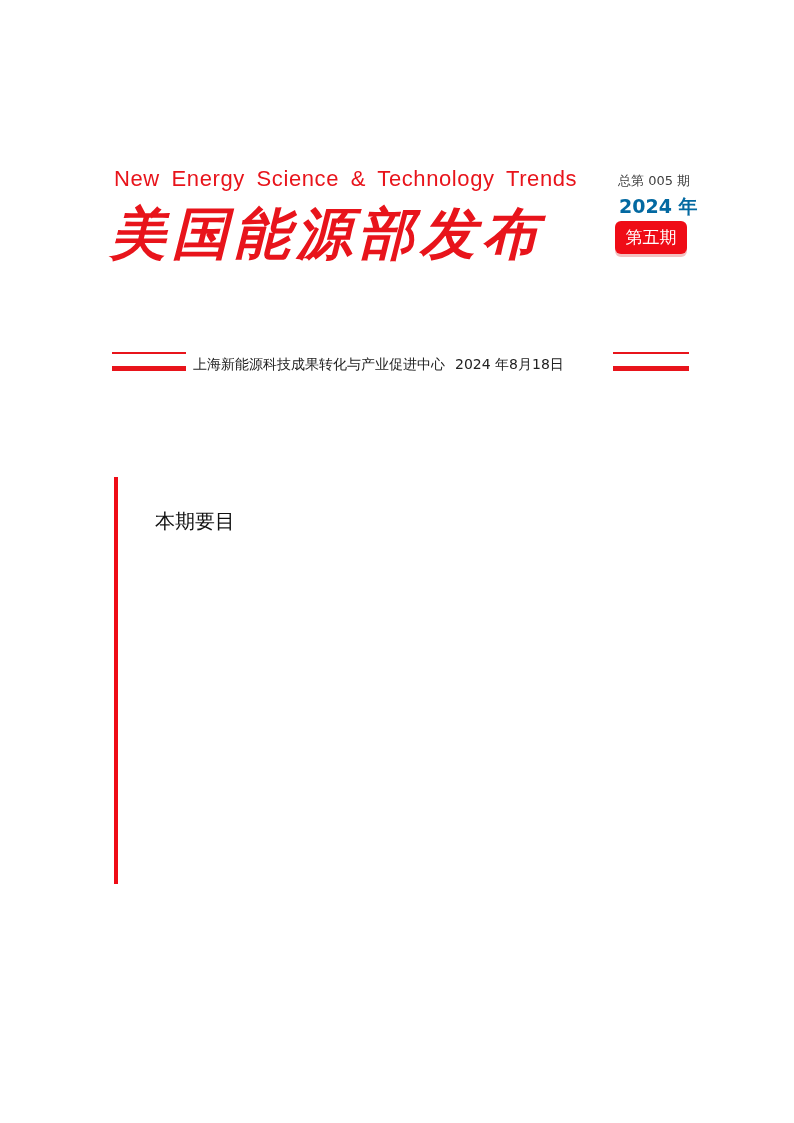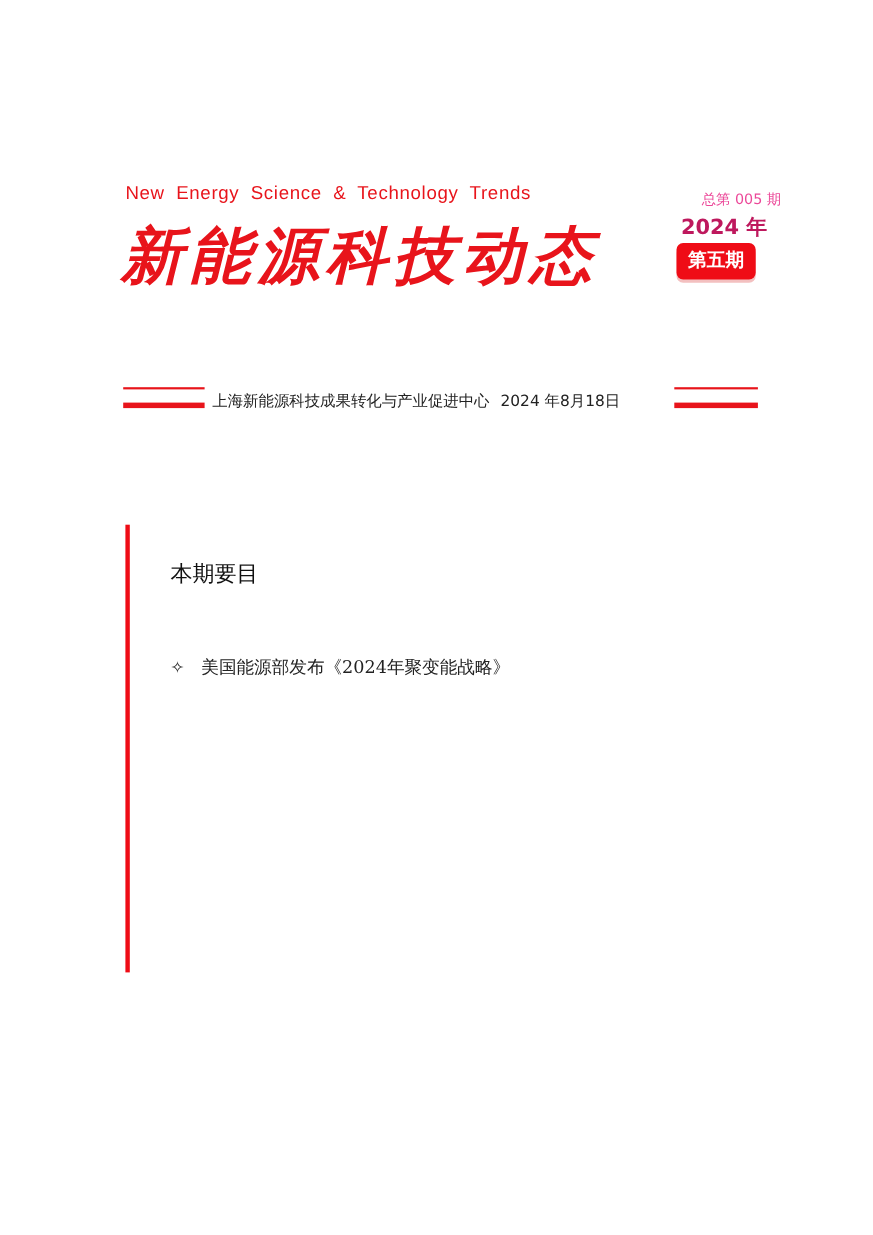--- a/index.html
+++ b/index.html
@@ -1,58 +1,57 @@
 <!DOCTYPE html>
 <html><head>
 <meta charset="utf-8">
 <style>
   html, body { margin: 0; padding: 0; background: #ffffff; }
   body { width: 794px; height: 1123px; position: relative; overflow: hidden;
          font-family: "DejaVu Sans", "Liberation Sans", sans-serif; color: #000; }
-  .en-title { position: absolute; left: 114px; top: 166px; font-size: 17px; color: #e8141b;
+  .en-title { position: absolute; left: 114px; top: 166px; font-size: 22px; color: #e8141b;
               letter-spacing: 0.6px; word-spacing: 5px; font-family: "Liberation Sans", sans-serif; white-space: nowrap; }
   .cn-title { position: absolute; left: 110px; top: 198px; font-size: 56px; color: #e8141b;
               font-family: "DejaVu Serif", "Liberation Serif", serif; font-weight: bold; letter-spacing: 6px;
               font-style: italic; white-space: nowrap; line-height: 70px; }
-  .issue-total { position: absolute; left: 618px; top: 172px; font-size: 13px; color: #ec4899; white-space: nowrap; margin-left: 20px; }
-  .year { position: absolute; left: 619px; top: 194px; font-size: 19px; font-weight: bold; color: #be185d; white-space: nowrap; }
+  .issue-total { position: absolute; left: 618px; top: 172px; font-size: 13px; color: #404040; white-space: nowrap; }
+  .year { position: absolute; left: 619px; top: 194px; font-size: 19px; font-weight: bold; color: #0369a1; white-space: nowrap; }
   .issue-badge { position: absolute; left: 615px; top: 221px; width: 72px; height: 33px; background: #ef0c16;
-                 border-radius: 6px; color: #fff; font-weight: bold; font-size: 17px; text-align: center; line-height: 33px;
+                 border-radius: 6px; color: #fff; font-weight: normal; font-size: 17px; text-align: center; line-height: 33px;
                  box-shadow: 0 3px 0 #f3c0c0; }
   .rule-thin { position: absolute; height: 2px; background: #e8141b; }
   .rule-thick { position: absolute; height: 5px; background: #e8141b; }
   .org-line { position: absolute; left: 193px; top: 356px; font-size: 14px; color: #222; white-space: nowrap; }
   .org-line .date { margin-left: 10px; text-align: right; }
   .left-bar { position: absolute; left: 114px; top: 477px; width: 4px; height: 407px; background: #ef0c16; }
   .section-title { position: absolute; left: 155px; top: 508px; font-size: 20px; color: #111; }
   .toc { position: absolute; left: 155px; top: 594px; list-style: none; margin: 0; padding: 0; }
   .toc li { height: 39px; line-height: 26px; font-size: 16px; color: #222; white-space: nowrap;
             font-family: "DejaVu Serif", "Liberation Serif", serif; }
   .toc .bullet { display: inline-block; width: 28px; font-size: 15px; }
 </style>
 </head>
 <body>
 
 <div>
   <div class="en-title">New Energy Science &amp; Technology Trends</div>
-  <div class="cn-title">新能源科技动态</div>
+  <div class="cn-title">美国能源部发布</div>
   <div class="issue-total">总第 005 期</div>
   <div class="year">2024 年</div>
   <div class="issue-badge">第五期</div>
 </div>
 
 <div>
   <div class="rule-thin" style="left:112px;top:352px;width:74px;"></div>
   <div class="rule-thick" style="left:112px;top:366px;width:74px;"></div>
   <div class="org-line">
     <span>上海新能源科技成果转化与产业促进中心</span><span class="date">2024 年8月18日</span>
   </div>
   <div class="rule-thin" style="left:613px;top:352px;width:76px;"></div>
   <div class="rule-thick" style="left:613px;top:366px;width:76px;"></div>
 </div>
 
 <div>
   <div class="left-bar"></div>
   <div class="section-title">本期要目</div>
   <ul class="toc">
-    <li><span class="bullet">✧</span><span>美国能源部发布《2024年聚变能战略》</span></li>
   </ul>
 </div>
 
 </body></html>

